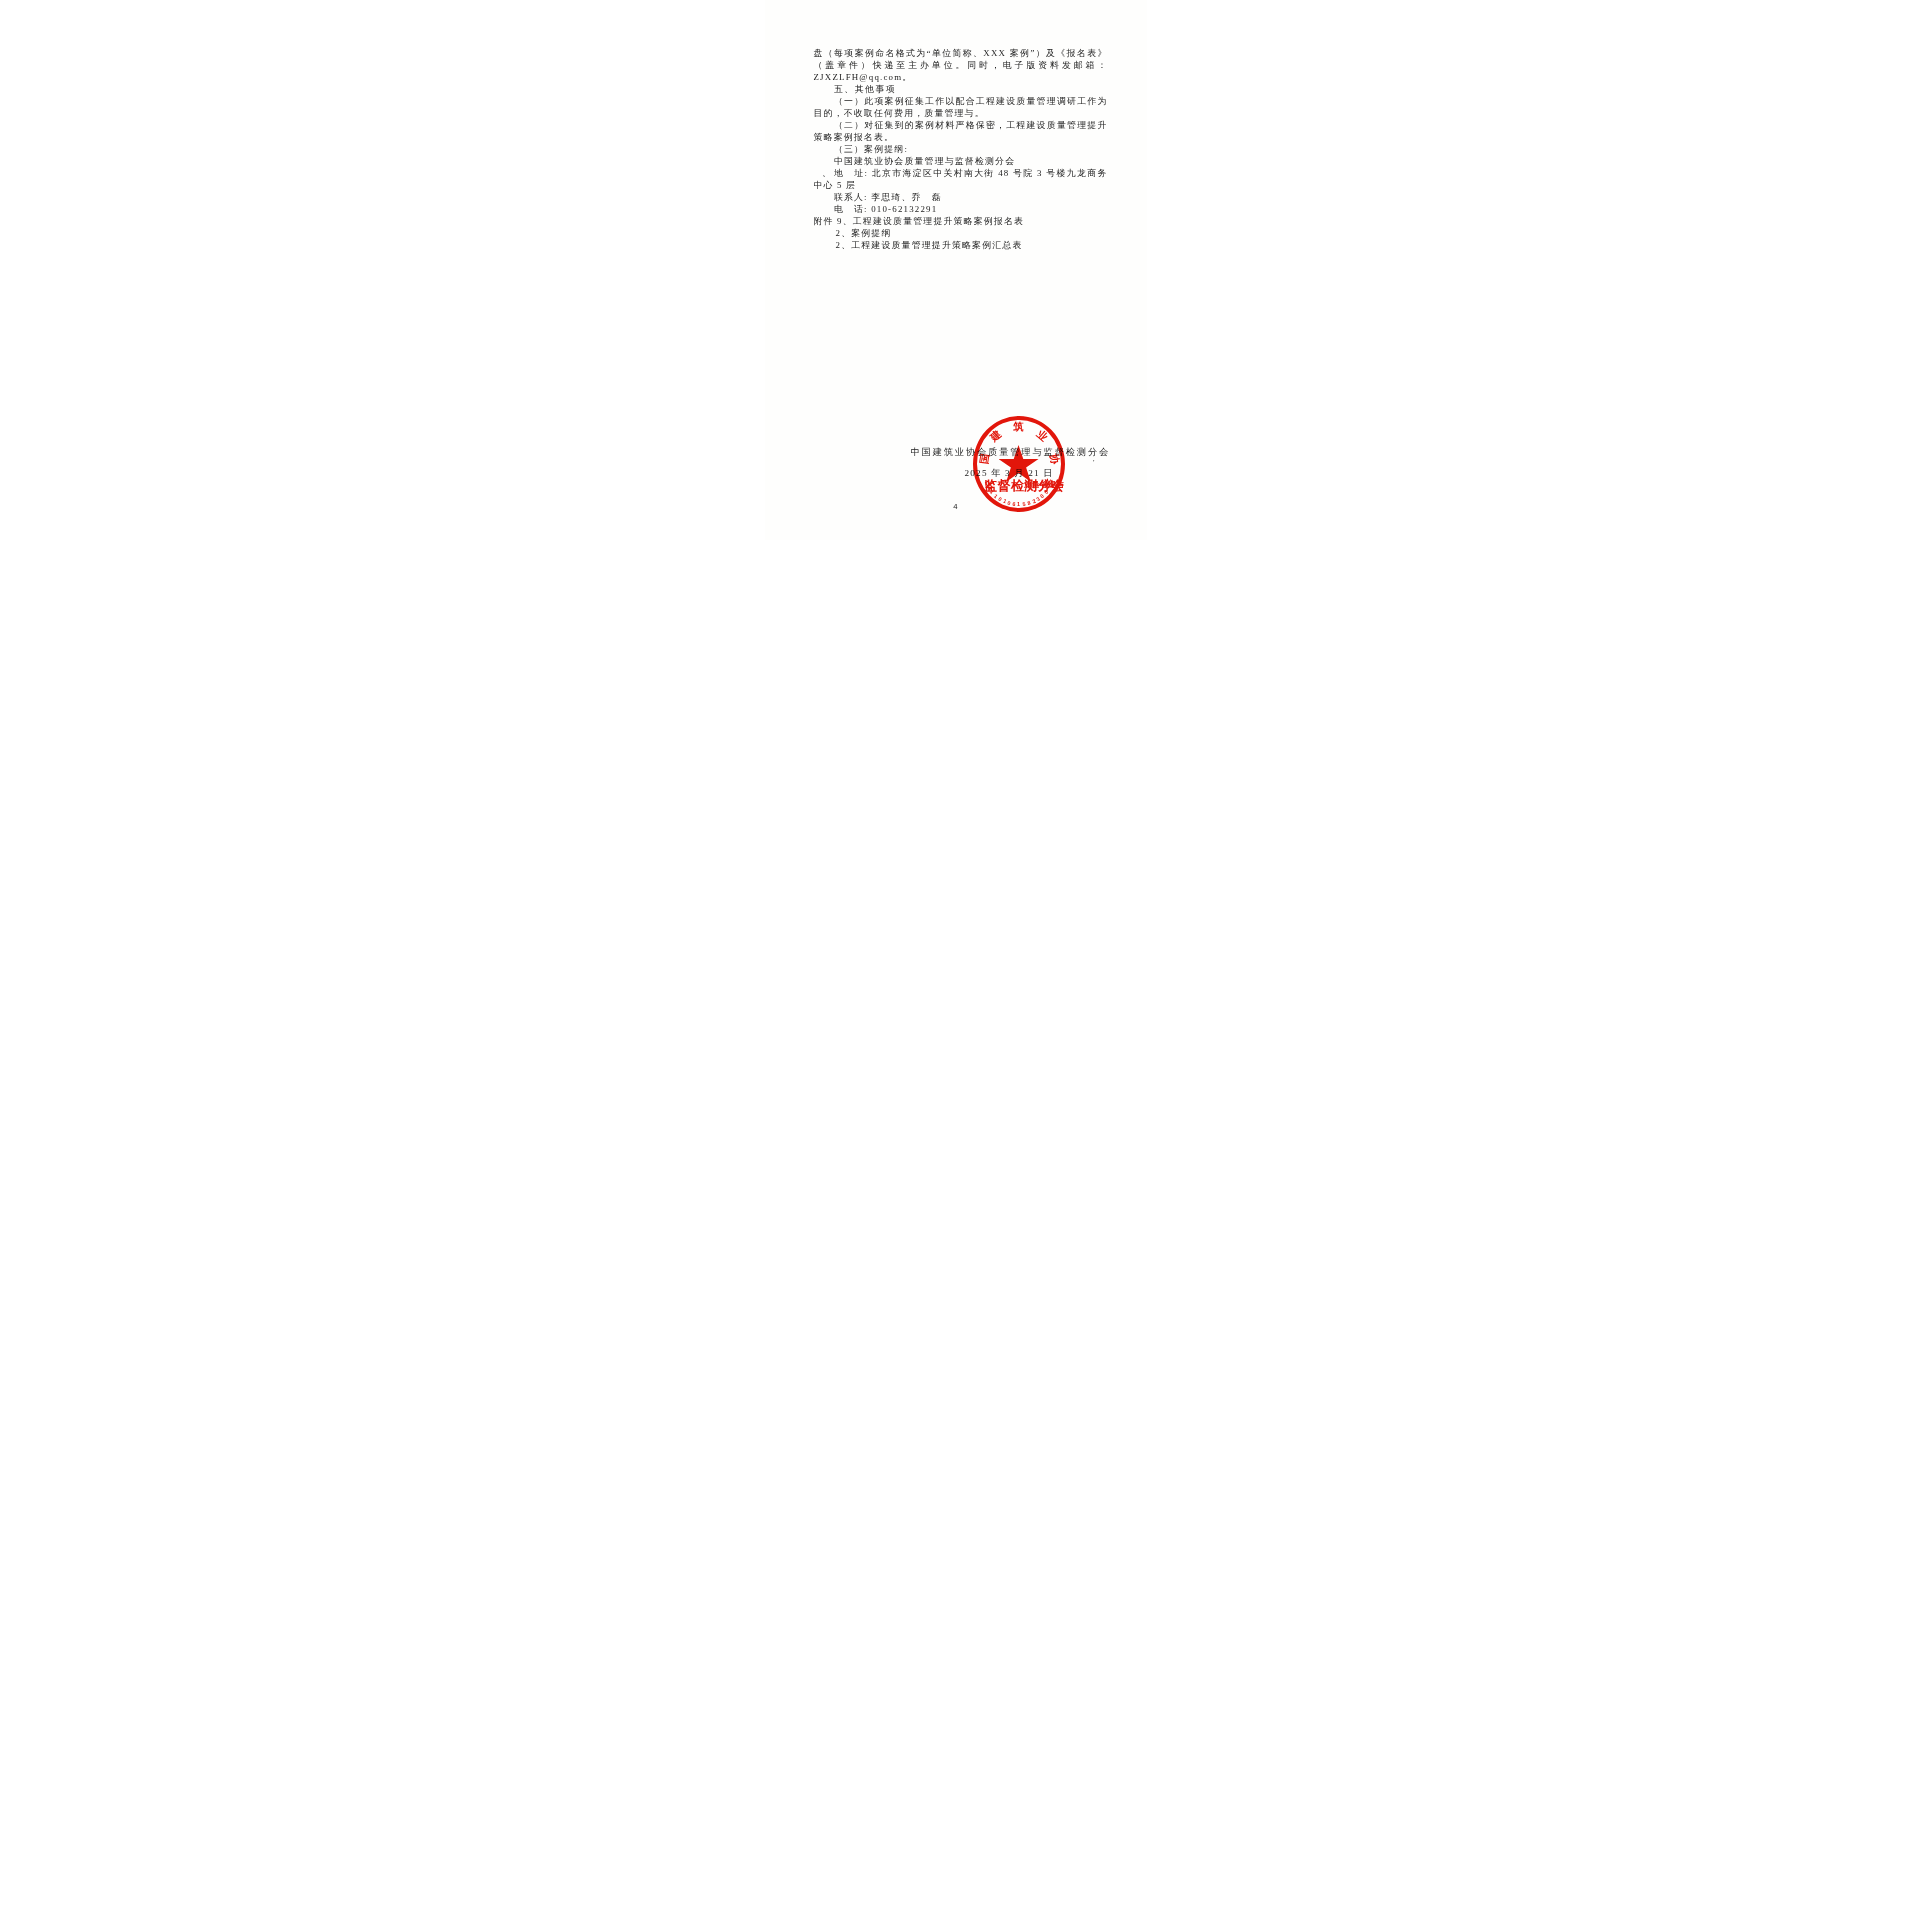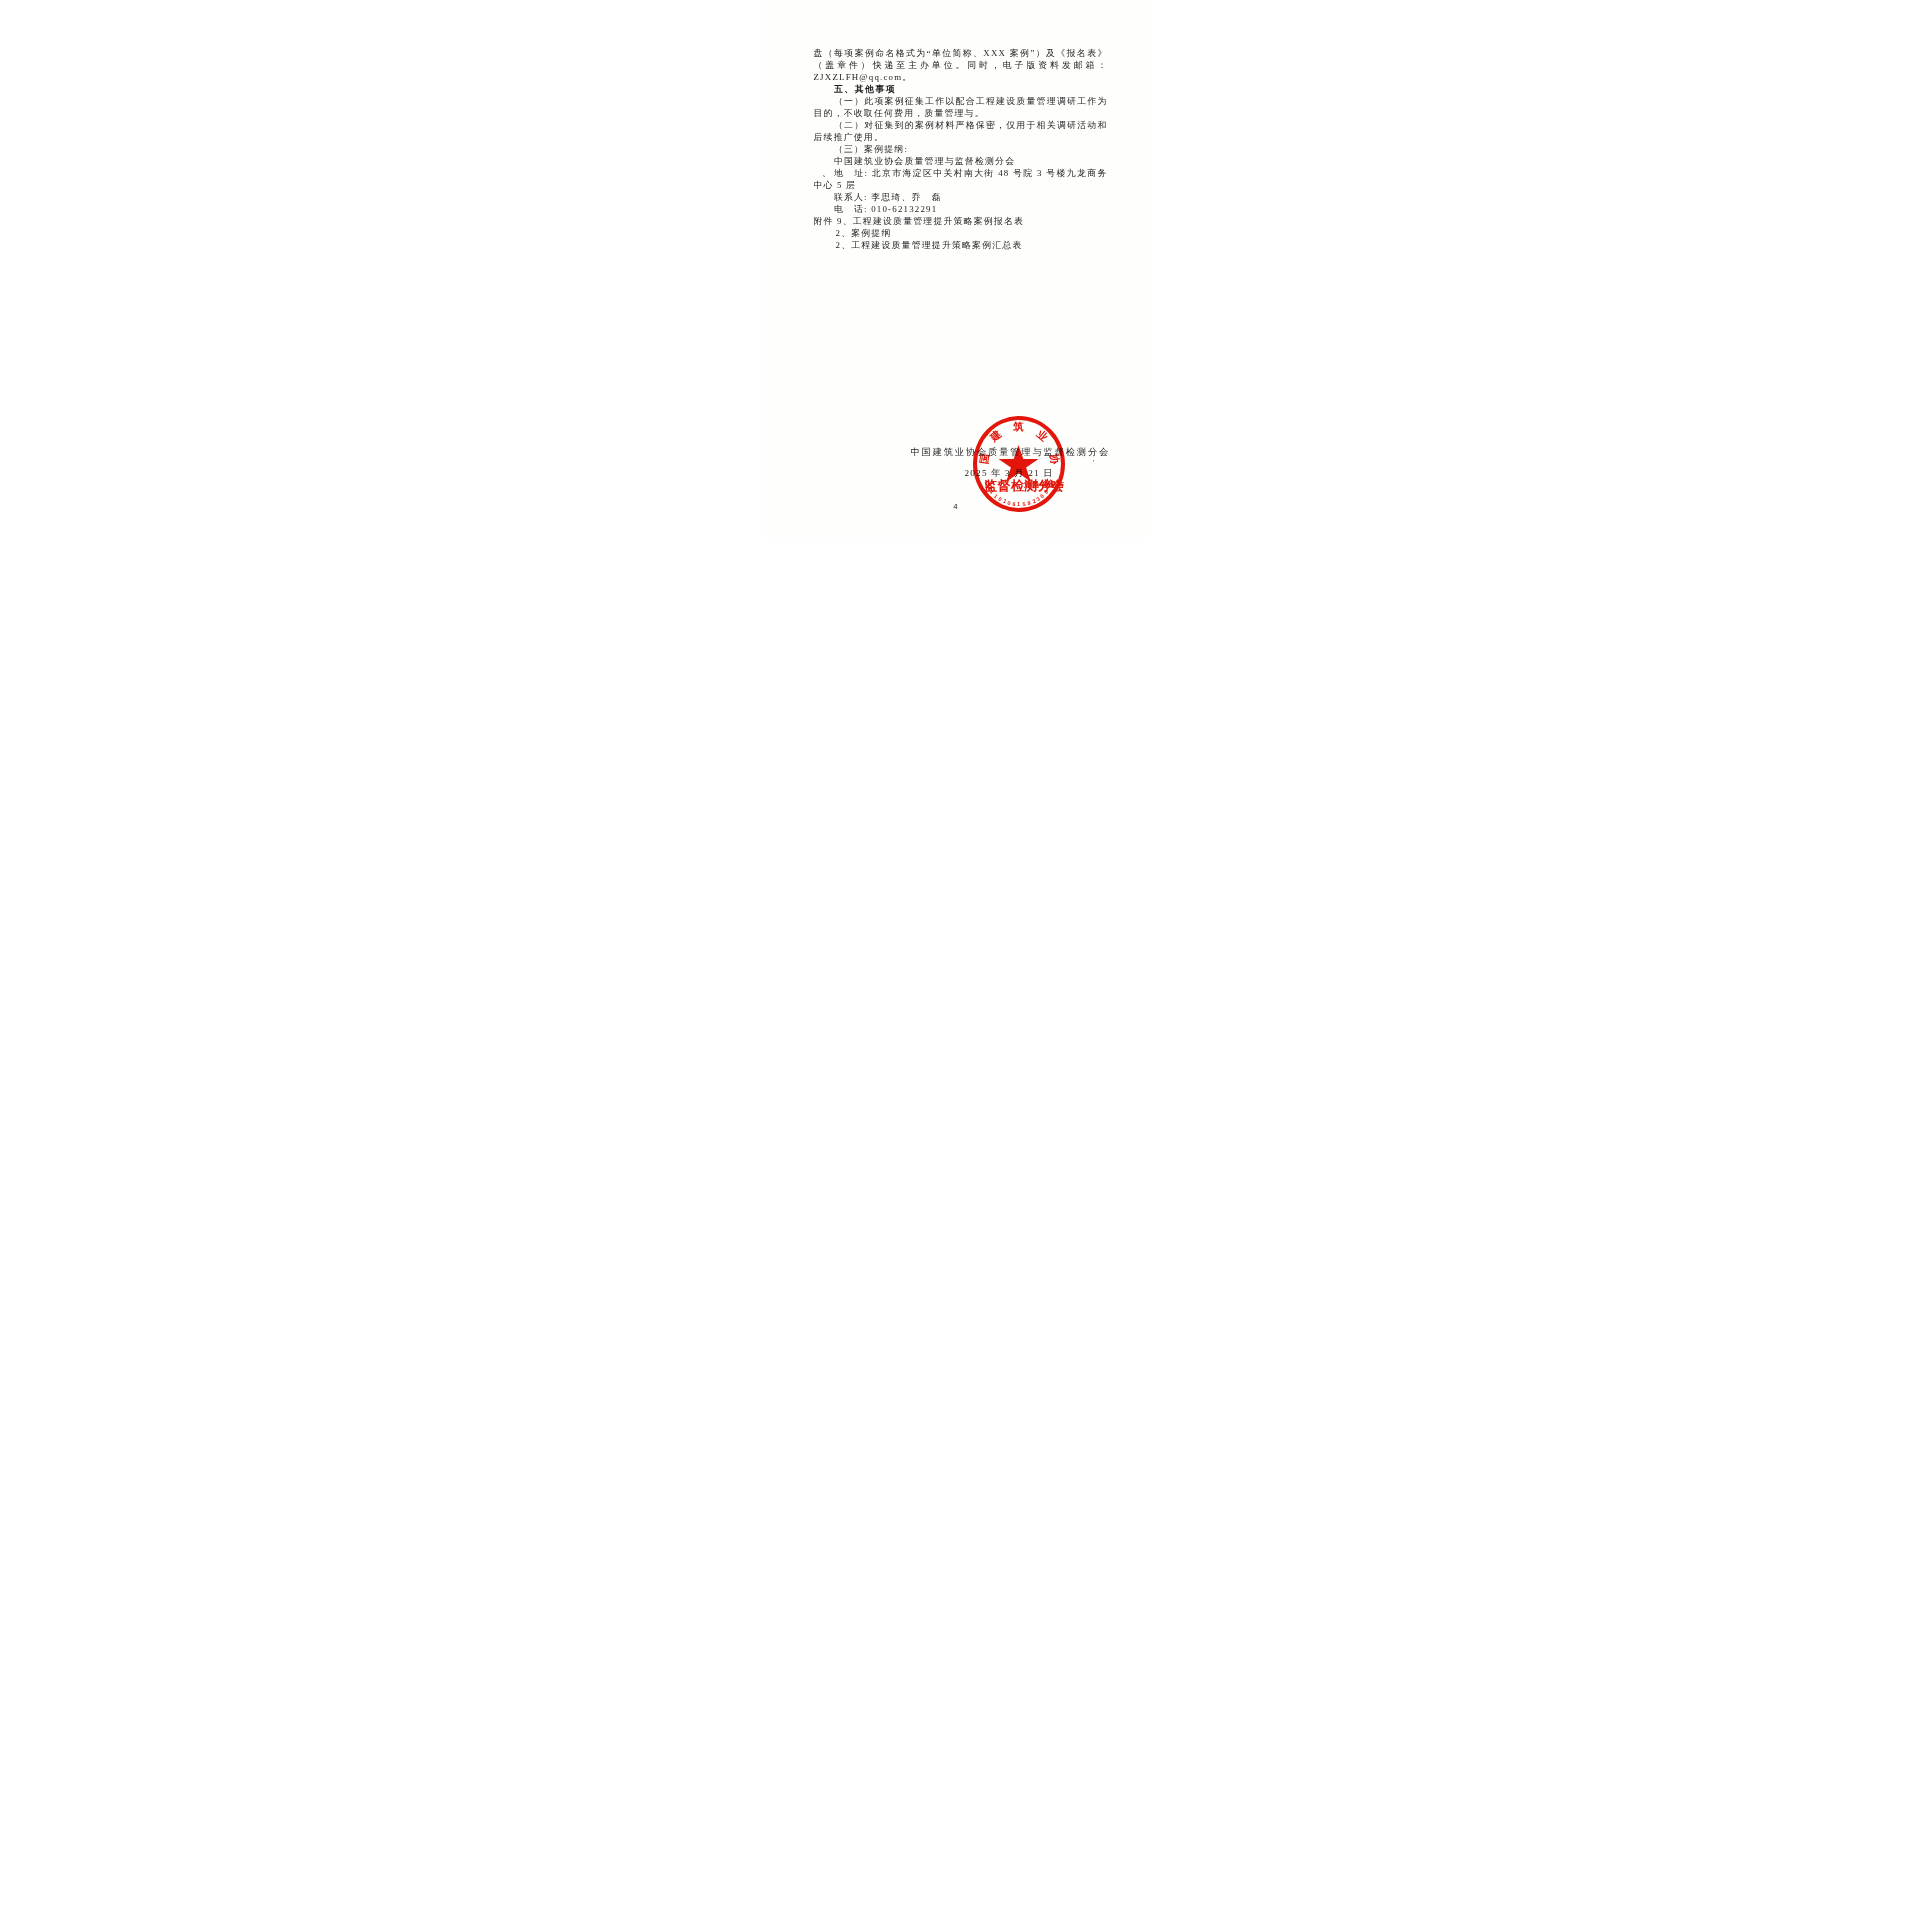--- a/index.html
+++ b/index.html
@@ -19,21 +19,21 @@
     top: 47px;
     width: 294px;
     font-size: 8.9px;
     line-height: 12px;
     letter-spacing: 1.2px;
     text-align: justify;
   }
   .content p { margin: 0; }
   .indent { text-indent: 20.4px; }
   .heading {
-    font-weight: bold;
+    font-weight: normal;
     font-family: "Liberation Sans", "DejaVu Sans", sans-serif;
     letter-spacing: 1.5px;
   }
   .att-indent { padding-left: 22px; }
   .stray-mark {
     position: absolute;
     left: 58px;
     top: 174px;
     font-size: 9.2px;
     color: #2a2a2a;
@@ -129,21 +129,21 @@
 </style>
 </head>
 <body>
 
 <div class="page">
 
   <div class="content">
     <p>盘（每项案例命名格式为“单位简称、XXX 案例”）及《报名表》（盖章件）快递至主办单位。同时，电子版资料发邮箱：ZJXZLFH@qq.com。</p>
     <p class="indent heading">五、其他事项</p>
     <p class="indent">（一）此项案例征集工作以配合工程建设质量管理调研工作为目的，不收取任何费用，质量管理与。</p>
-    <p class="indent">（二）对征集到的案例材料严格保密，仅用于相关调研活动和后续推广使用。</p>
+    <p class="indent">（二）对征集到的案例材料严格保密，工程建设质量管理提升策略案例报名表。</p>
     <p class="indent">（三）案例提纲:</p>
     <p class="indent">中国建筑业协会质量管理与监督检测分会</p>
     <p class="indent">地　址: 北京市海淀区中关村南大街 48 号院 3 号楼九龙商务中心 5 层</p>
     <p class="indent">联系人: 李思琦、乔　磊</p>
     <p class="indent">电　话: 010-62132291</p>
     <p>附件 9、工程建设质量管理提升策略案例报名表</p>
     <p class="att-indent">2、案例提纲</p>
     <p class="att-indent">2、工程建设质量管理提升策略案例汇总表</p>
   </div>
 

